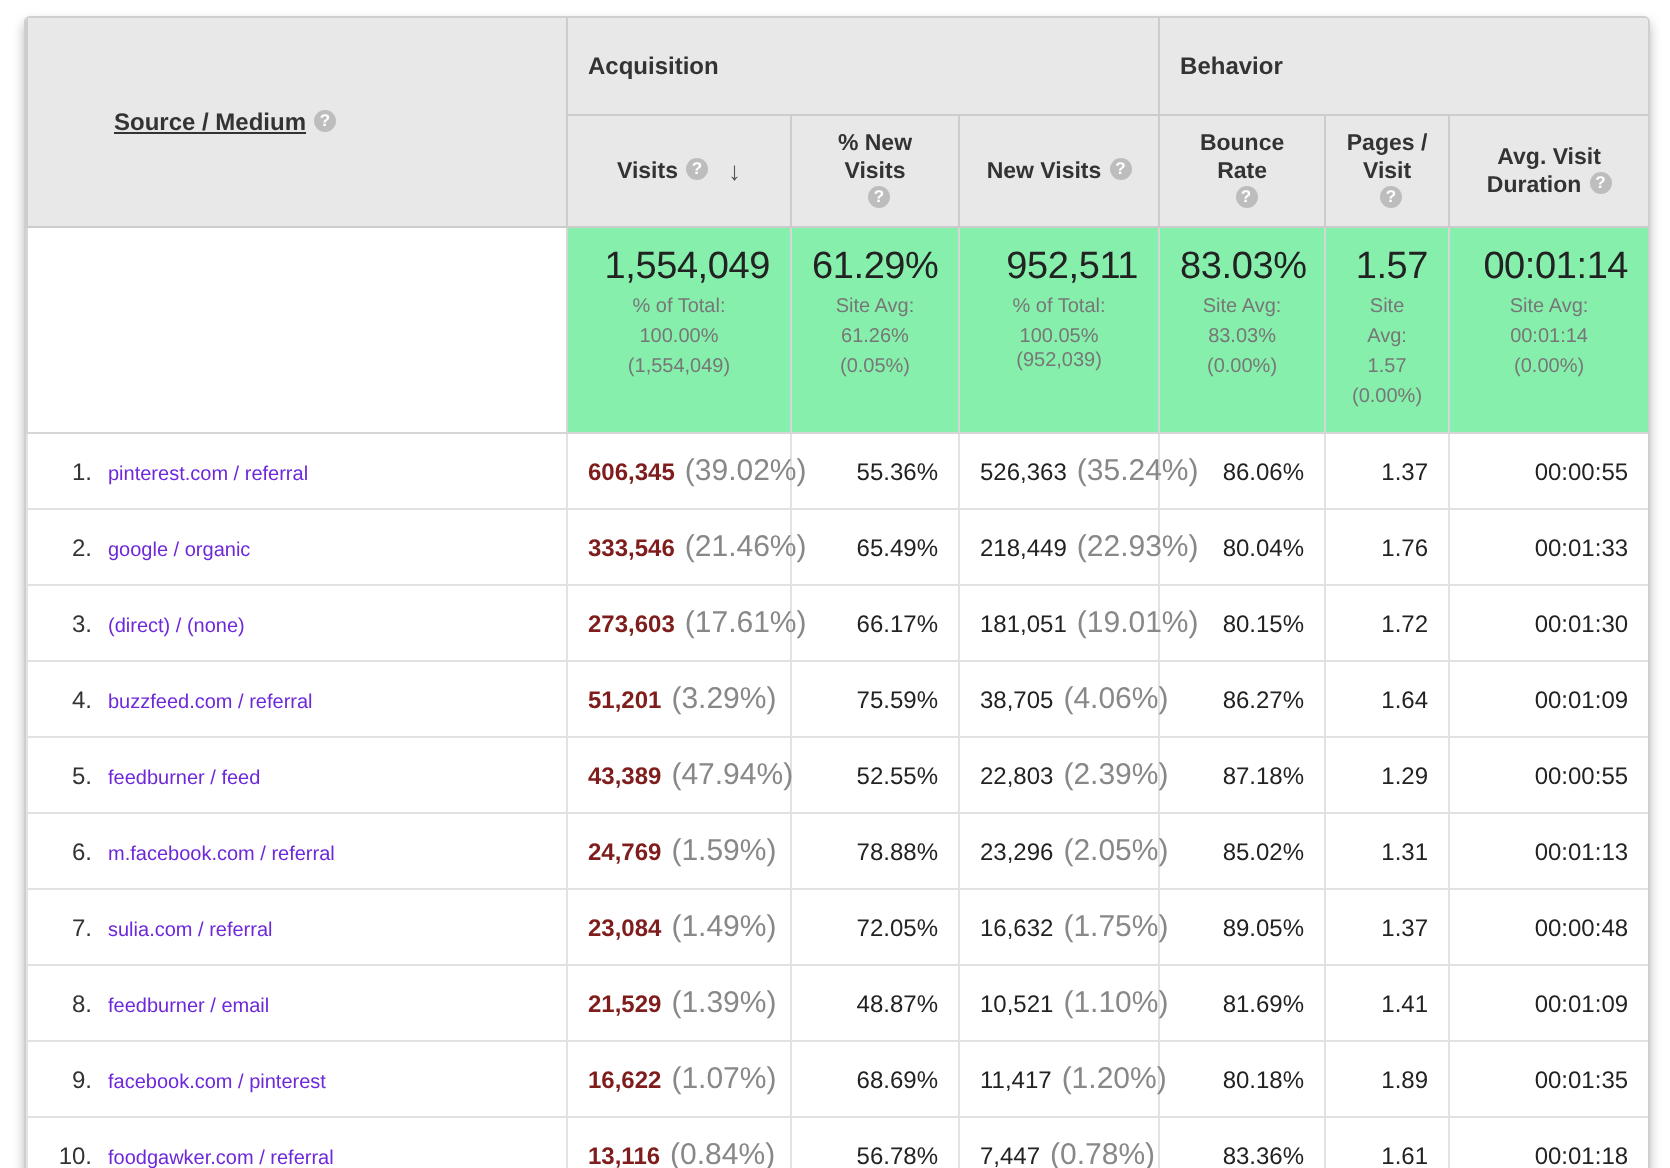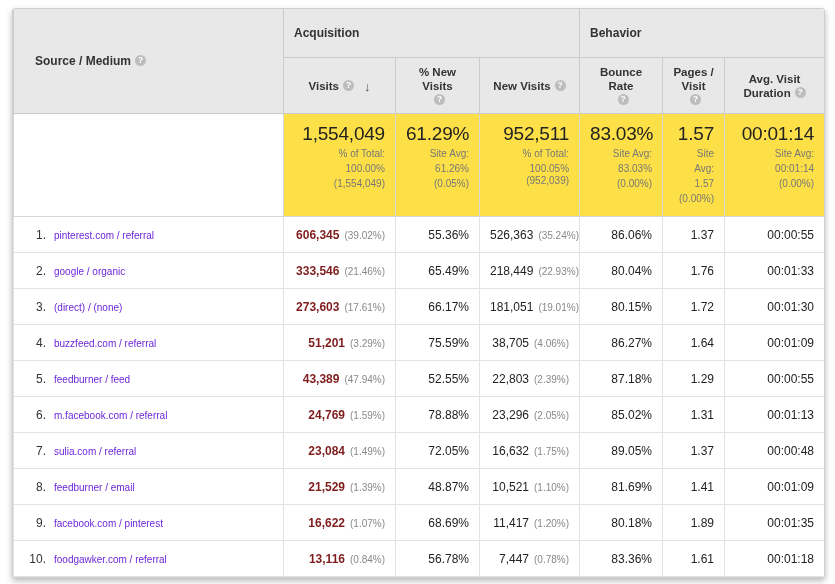--- a/index.html
+++ b/index.html
@@ -56,23 +56,24 @@
   }
   thead th.sub {
     height: 55px;
     font-size: 11.5px;
     text-align: center;
     padding: 0 8px;
     line-height: 14px;
   }
   thead th.dim {
     text-align: left;
-    padding-left: 21px;
+    padding-left: 43px;
     font-size: 12px;
     vertical-align: middle;
+    text-decoration: underline;
   }
   .helpico {
     display: inline-block;
     width: 11px;
     height: 11px;
     line-height: 11px;
     border-radius: 50%;
     background: #bdbdbd;
     color: #ffffff;
     font-size: 8.5px;
@@ -91,38 +92,39 @@
     position: relative;
     top: 1px;
   }
   .sub-label { white-space: nowrap; }
   .sub-wrap  { white-space: normal; }
 
   
   tbody tr.summary td {
     border: 1px solid #d6d6d6;
     border-top: none;
-    background: #fde047;
+    background: #86efac;
     padding: 9px 10px 11px 10px;
     text-align: right;
     vertical-align: top;
   }
   .sum-big {
     font-size: 19px;
     color: #222;
     font-weight: normal;
     letter-spacing: -0.2px;
     line-height: 22px;
     white-space: nowrap;
   }
   .sum-sub {
     font-size: 10px;
     color: #777;
     line-height: 12px;
     margin-top: 3px;
+    text-align: center;
   }
   tbody tr.summary td.blank { background: #ffffff; }
 
   
   tbody tr.drow td {
     border: 1px solid #e2e2e2;
     border-top: none;
     padding: 10px 10px;
     height: 15px;
     text-align: right;
@@ -147,21 +149,21 @@
     margin-right: 8px;
   }
   a.dimlink {
     color: #6d28d9;
     text-decoration: none;
     font-size: 10px;
   }
   .val-strong { font-weight: bold; color: #7f1d1d; }
   .val-pct {
     color: #888;
-    font-size: 10px;
+    font-size: 15px;
     margin-left: 5px;
     font-weight: normal;
   }
   .plain { color: #222; }
 </style>
 </head>
 <body>
 
 <div class="wrap">
   <div class="panel">

